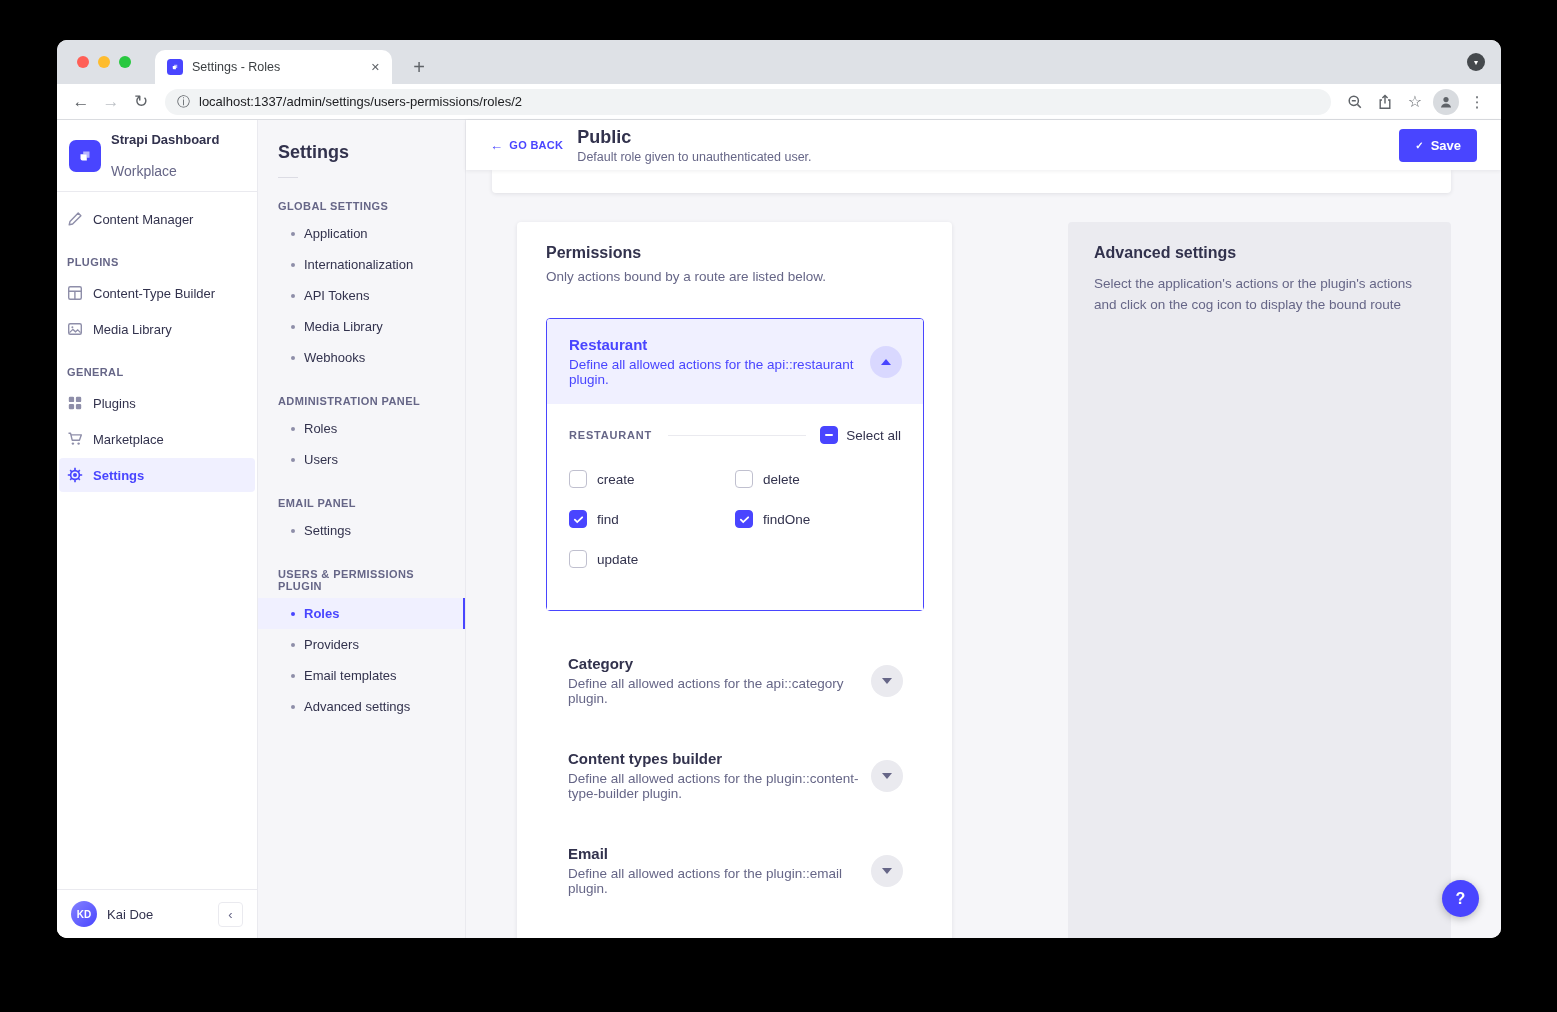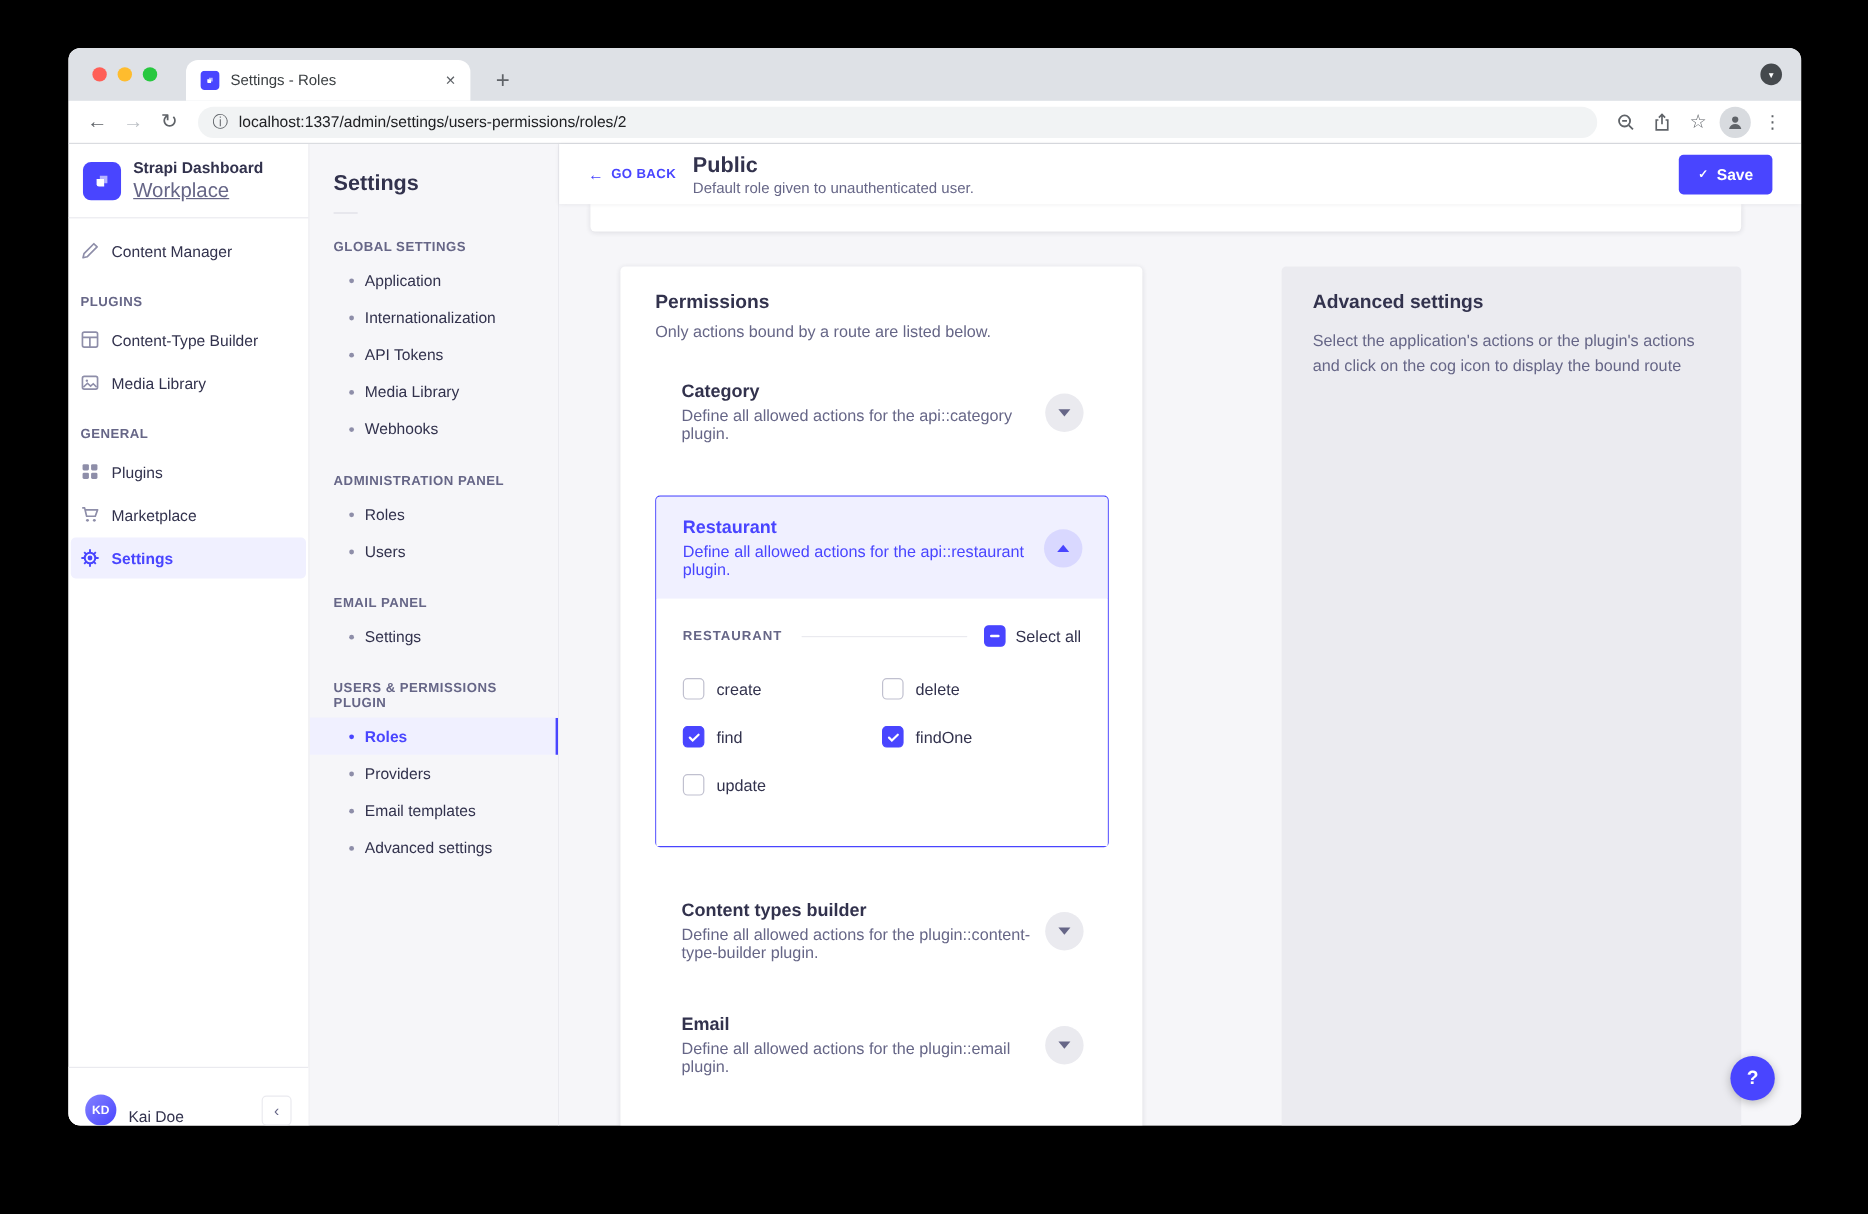--- a/index.html
+++ b/index.html
@@ -34,29 +34,29 @@
   .kebab { font-size:15px; letter-spacing:0; }
 
   
   .app { position:absolute; top:80px; left:0; right:0; bottom:0; display:flex; }
 
   
   .sidebar { width:201px; background:#fff; border-right:1px solid #EAEAEF; position:relative; flex:none; }
   .brand { display:flex; align-items:center; gap:10px; padding:12px 12px; border-bottom:1px solid #EAEAEF; }
   .logo { width:32px; height:32px; flex:none; }
   .brand-name { font-size:13px; font-weight:bold; color:#32324D; }
-  .brand-sub { font-size:17px; color:#666687; margin-top:2px;text-decoration:underline; }
+  .brand-sub { font-size:14px; color:#666687; margin-top:16px; }
   .side-nav { padding:10px 2px; }
   .side-item { display:flex; align-items:center; gap:10px; padding:9px 8px; border-radius:4px; font-size:13px; color:#32324D; margin-bottom:2px; cursor:default; }
   .side-icon { width:16px; height:16px; color:#8E8EA9; flex:none; }
   .side-icon svg { width:16px; height:16px; display:block; }
   .side-item.active { background:#F0F0FF; color:#4945FF; font-weight:bold; }
   .side-item.active .side-icon { color:#4945FF; }
   .side-section-label { font-size:11px; font-weight:bold; color:#666687; letter-spacing:.4px; padding:18px 8px 8px; }
-  .side-footer { position:absolute; bottom:0; left:0; right:0; height:49px; border-top:1px solid #EAEAEF; display:flex; align-items:flex-end; gap:10px; padding:0 14px; background:#fff; }
+  .side-footer { position:absolute; bottom:0; left:0; right:0; height:49px; border-top:1px solid #EAEAEF; display:flex; align-items:center; gap:10px; padding:0 14px; background:#fff; }
   .kd { width:26px; height:26px; border-radius:50%; background:linear-gradient(135deg,#8482FF,#4945FF); color:#fff; font-size:10px; font-weight:bold; flex:none; }
   .kd-name { font-size:13px; color:#32324D; }
   .collapse-btn { margin-left:auto; width:25px; height:25px; border:1px solid #EAEAEF; border-radius:4px; color:#666687; background:#fff; font-size:13px; }
 
   
   .subnav { width:208px; background:#F6F6F9; border-right:1px solid #EAEAEF; flex:none; overflow:hidden; }
   .subnav-title { font-size:18px; font-weight:bold; color:#32324D; padding:22px 20px 14px; }
   .subnav-rule { width:20px; height:1px; background:#DCDCE4; margin-left:20px; }
   .nav-group-label { font-size:11px; font-weight:bold; color:#666687; letter-spacing:.4px; padding:22px 20px 6px; }
   .nav-items { list-style:none; }
@@ -346,32 +346,20 @@
         </button>
       </div>
 
       <div class="scroll">
         <div class="card-remnant"></div>
 
         <section class="perm-card">
           <h2 class="perm-title">Permissions</h2>
           <p class="perm-sub">Only actions bound by a route are listed below.</p>
           <div class="acc-list" id="acc-list">
-              <section class="accordion">
-    <div class="acc-head">
-      <div class="acc-text">
-        <div class="acc-title">Category</div>
-        <div class="acc-desc">Define all allowed actions for the api::category plugin.</div>
-      </div>
-      <button class="acc-chevron c">
-        <span class="tri"></span>
-      </button>
-    </div>
-
-  </section>
               <section class="accordion expanded">
     <div class="acc-head">
       <div class="acc-text">
         <div class="acc-title">Restaurant</div>
         <div class="acc-desc">Define all allowed actions for the api::restaurant plugin.</div>
       </div>
       <button class="acc-chevron c">
         <span class="tri"></span>
       </button>
     </div>
@@ -420,20 +408,32 @@
       
     </span>
     <span class="check-label">update</span>
   </label>
                   </div>
     </div>
   </section>
               <section class="accordion">
     <div class="acc-head">
       <div class="acc-text">
+        <div class="acc-title">Category</div>
+        <div class="acc-desc">Define all allowed actions for the api::category plugin.</div>
+      </div>
+      <button class="acc-chevron c">
+        <span class="tri"></span>
+      </button>
+    </div>
+
+  </section>
+              <section class="accordion">
+    <div class="acc-head">
+      <div class="acc-text">
         <div class="acc-title">Content types builder</div>
         <div class="acc-desc">Define all allowed actions for the plugin::content-type-builder plugin.</div>
       </div>
       <button class="acc-chevron c">
         <span class="tri"></span>
       </button>
     </div>
 
   </section>
               <section class="accordion">

